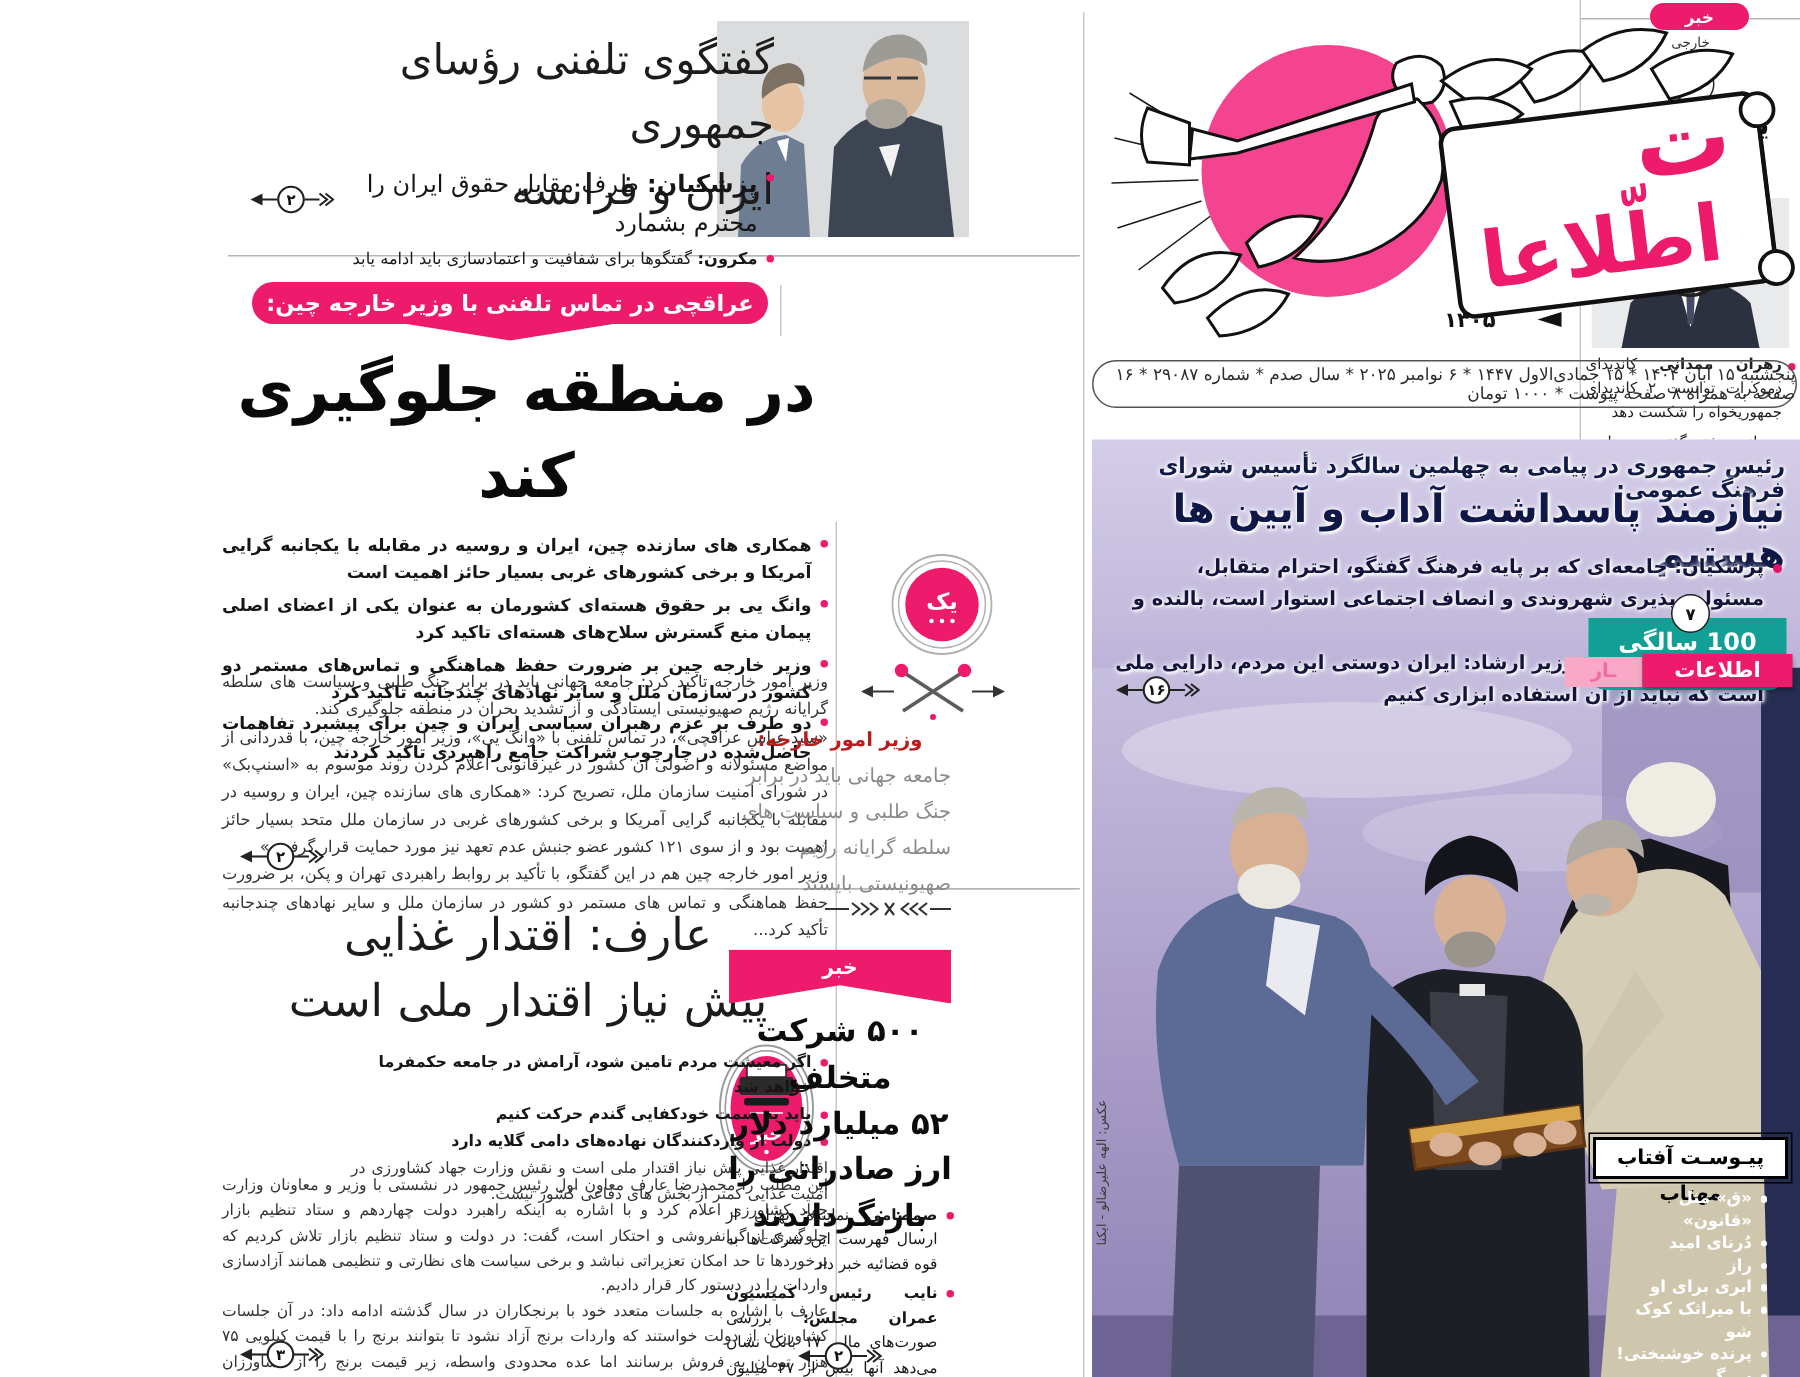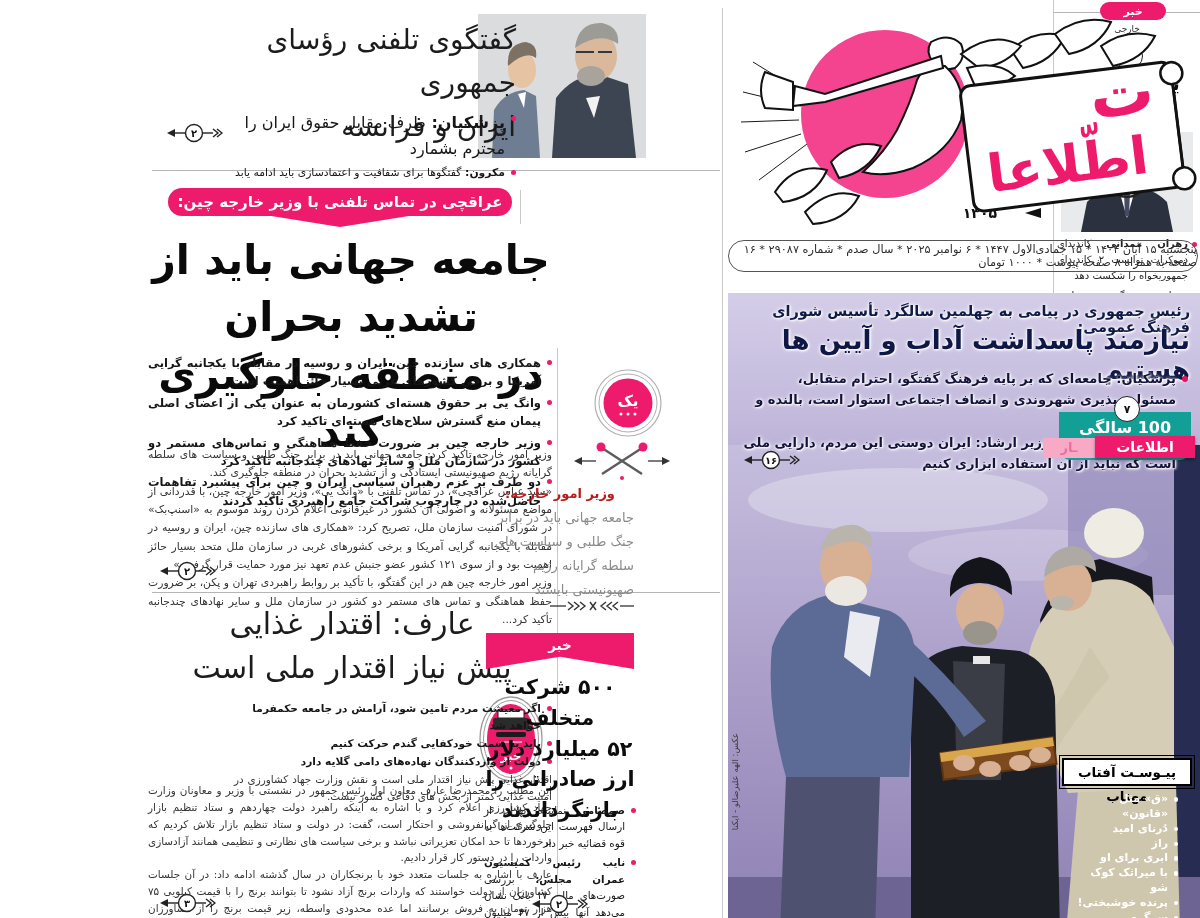--- a/index.html
+++ b/index.html
@@ -204,21 +204,20 @@
     <line x1="9" y1="11" x2="20" y2="11" stroke="#222" stroke-width="1.4"></line>
   <circle cx="29" cy="11" r="8.5" fill="#fff" stroke="#222" stroke-width="1.4"></circle>
   <text x="29" y="14.5" text-anchor="middle" font-size="10" font-weight="bold" fill="#111">۲</text>
   <line x1="38" y1="11" x2="48" y2="11" stroke="#222" stroke-width="1.4"></line>
   <path d="M48 7 l5 4 l-5 4 M52 7 l5 4 l-5 4" stroke="#222" stroke-width="1.4" fill="none"></path>
 </svg>
 
 <div class="kicker" style="right:688px;width:344px;top:188px;height:28px;font-size:15px;line-height:28px">عراقچی در تماس تلفنی با وزیر خارجه چین:</div>
 <div class="vline" style="left:520px;top:190px;height:34px"></div>
 <div class="mainhead abs" style="right:648px;width:402px;top:232px;font-size:41px;line-height:1.4">
-  <div>جامعه جهانی باید از تشدید بحران</div>
   <div>در منطقه جلوگیری کند</div>
 </div>
 <div class="abs" style="right:648px;width:404px;top:354px">
   <div class="b"><span class="dot"></span><span>همکاری های سازنده چین، ایران و روسیه در مقابله با یکجانبه گرایی آمریکا و برخی کشورهای غربی بسیار حائز اهمیت است</span></div>
   <div class="b"><span class="dot"></span><span>وانگ یی بر حقوق هسته‌ای کشورمان به عنوان یکی از اعضای اصلی پیمان منع گسترش سلاح‌های هسته‌ای تاکید کرد</span></div>
   <div class="b"><span class="dot"></span><span>وزیر خارجه چین بر ضرورت حفظ هماهنگی و تماس‌های مستمر دو کشور در سازمان ملل و سایر نهادهای چندجانبه تاکید کرد</span></div>
   <div class="b"><span class="dot"></span><span>دو طرف بر عزم رهبران سیاسی ایران و چین برای پیشبرد تفاهمات حاصل‌شده در چارچوب شراکت جامع راهبردی تاکید کردند</span></div>
 </div>
 <div class="body-txt abs" style="right:648px;width:404px;top:446px">
   <div>وزیر امور خارجه تاکید کرد: جامعه جهانی باید در برابر جنگ طلبی و سیاست های سلطه گرایانه رژیم صهیونیستی ایستادگی و از تشدید بحران در منطقه جلوگیری کند.</div>

